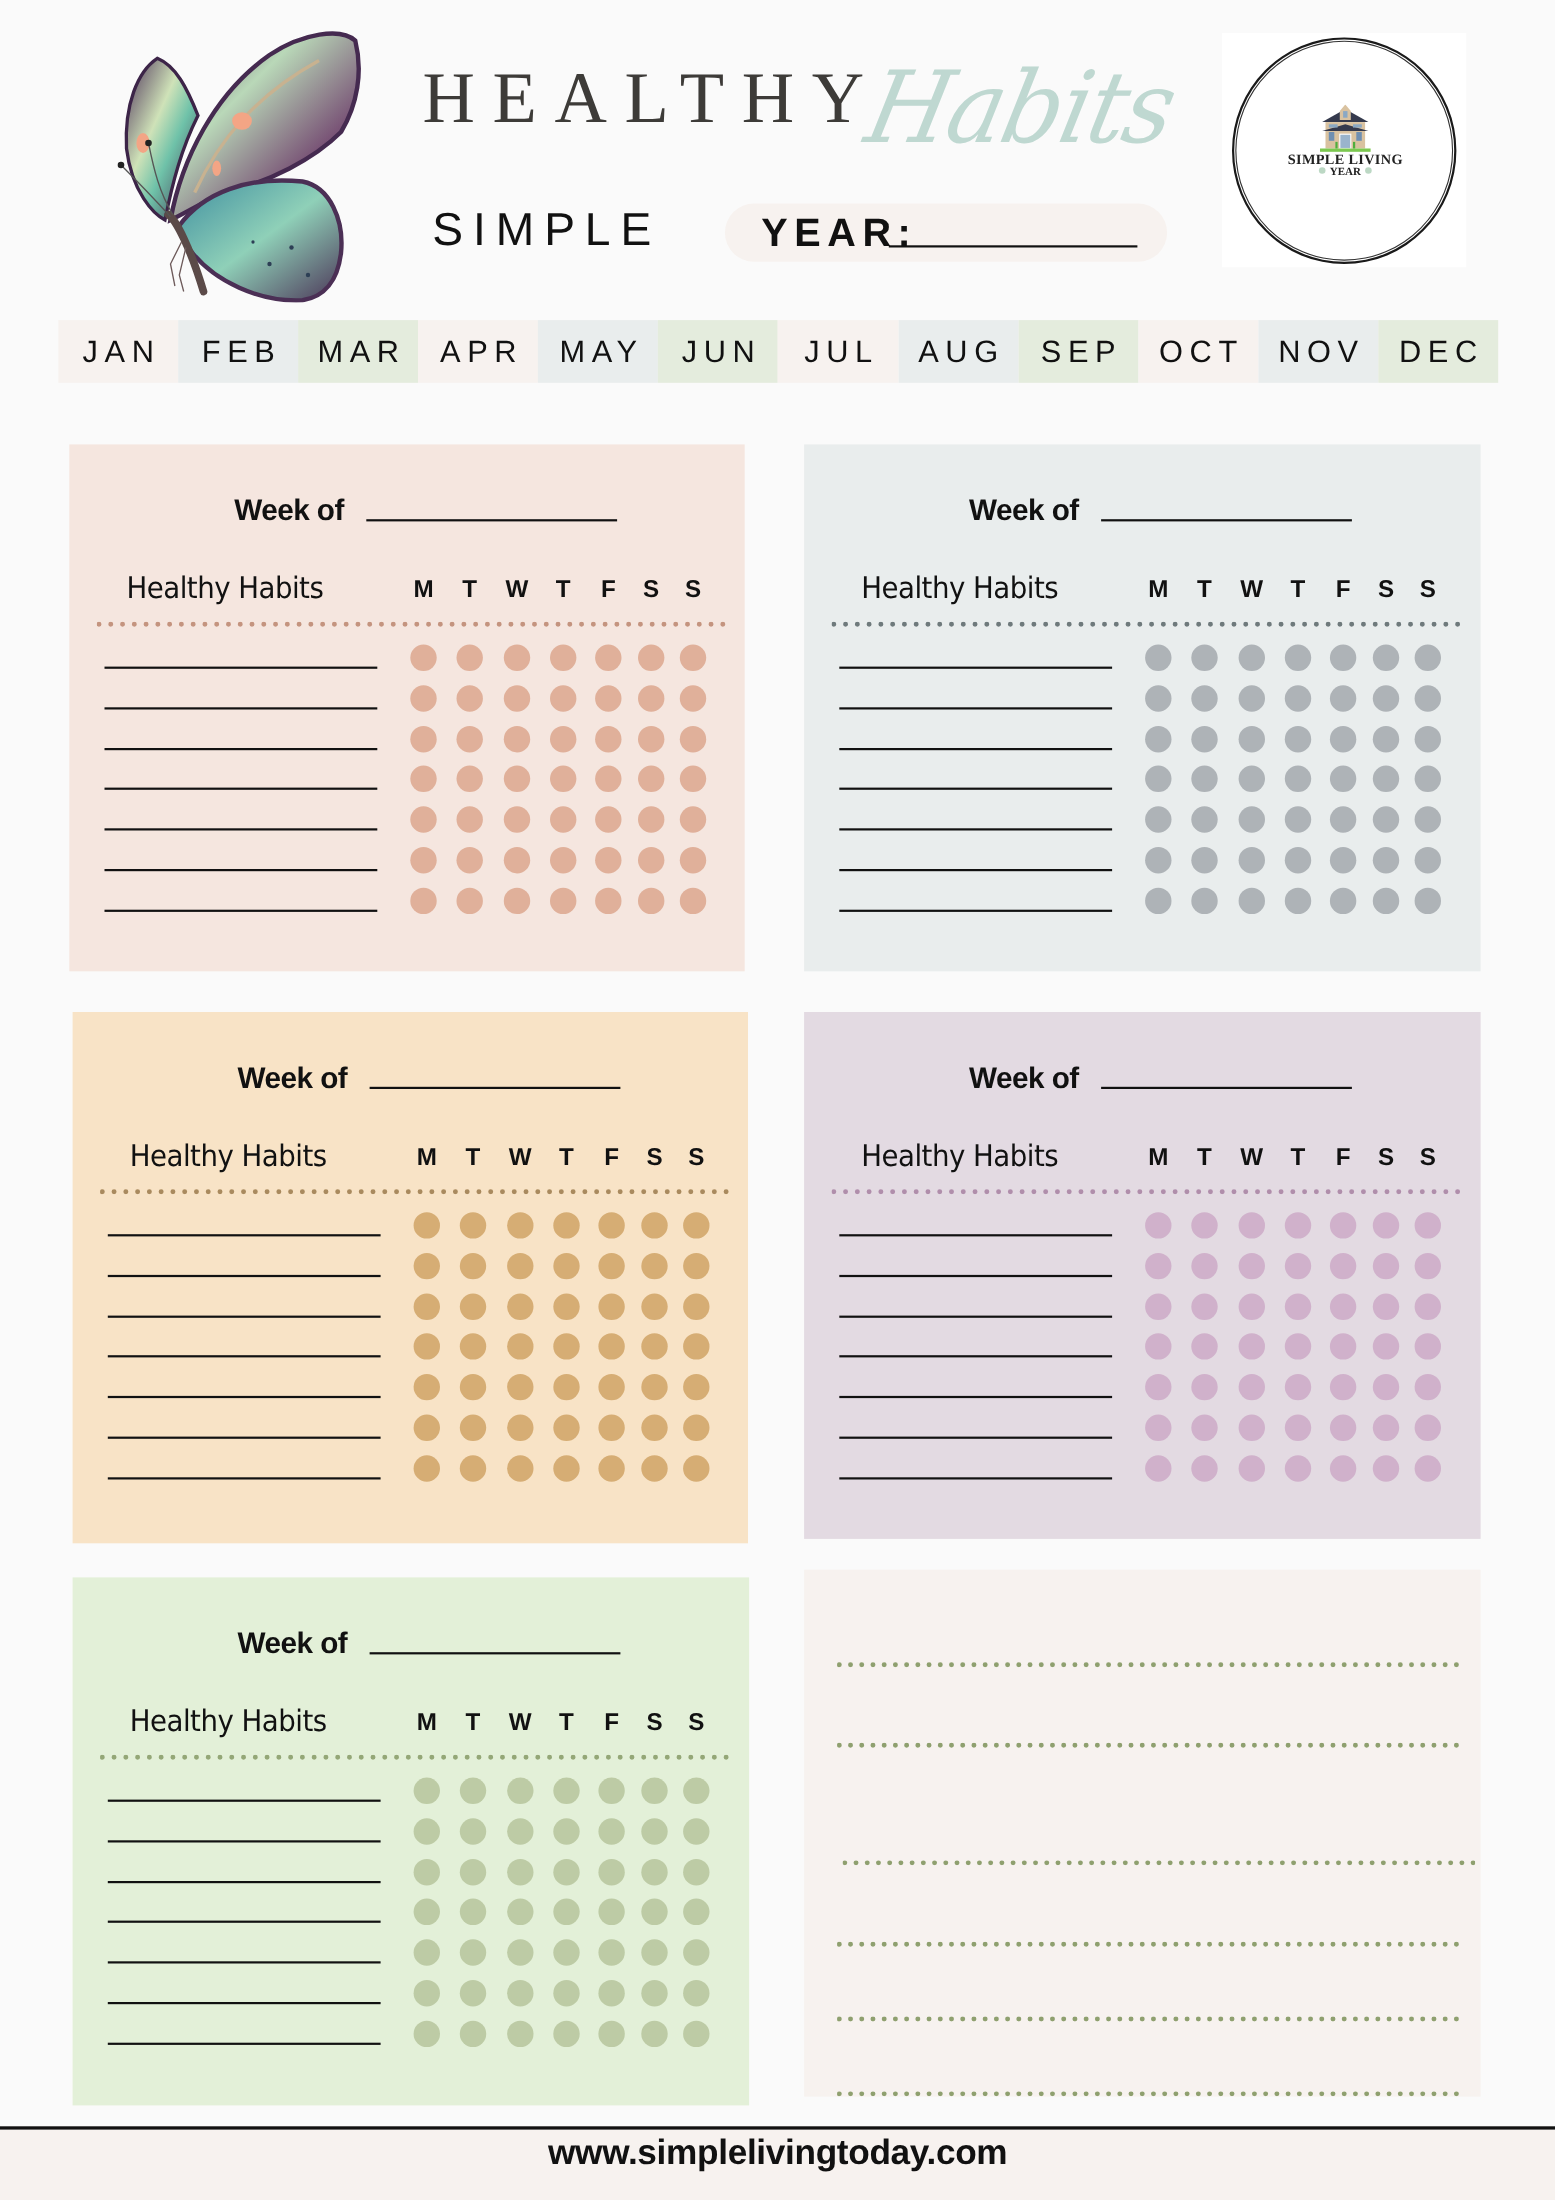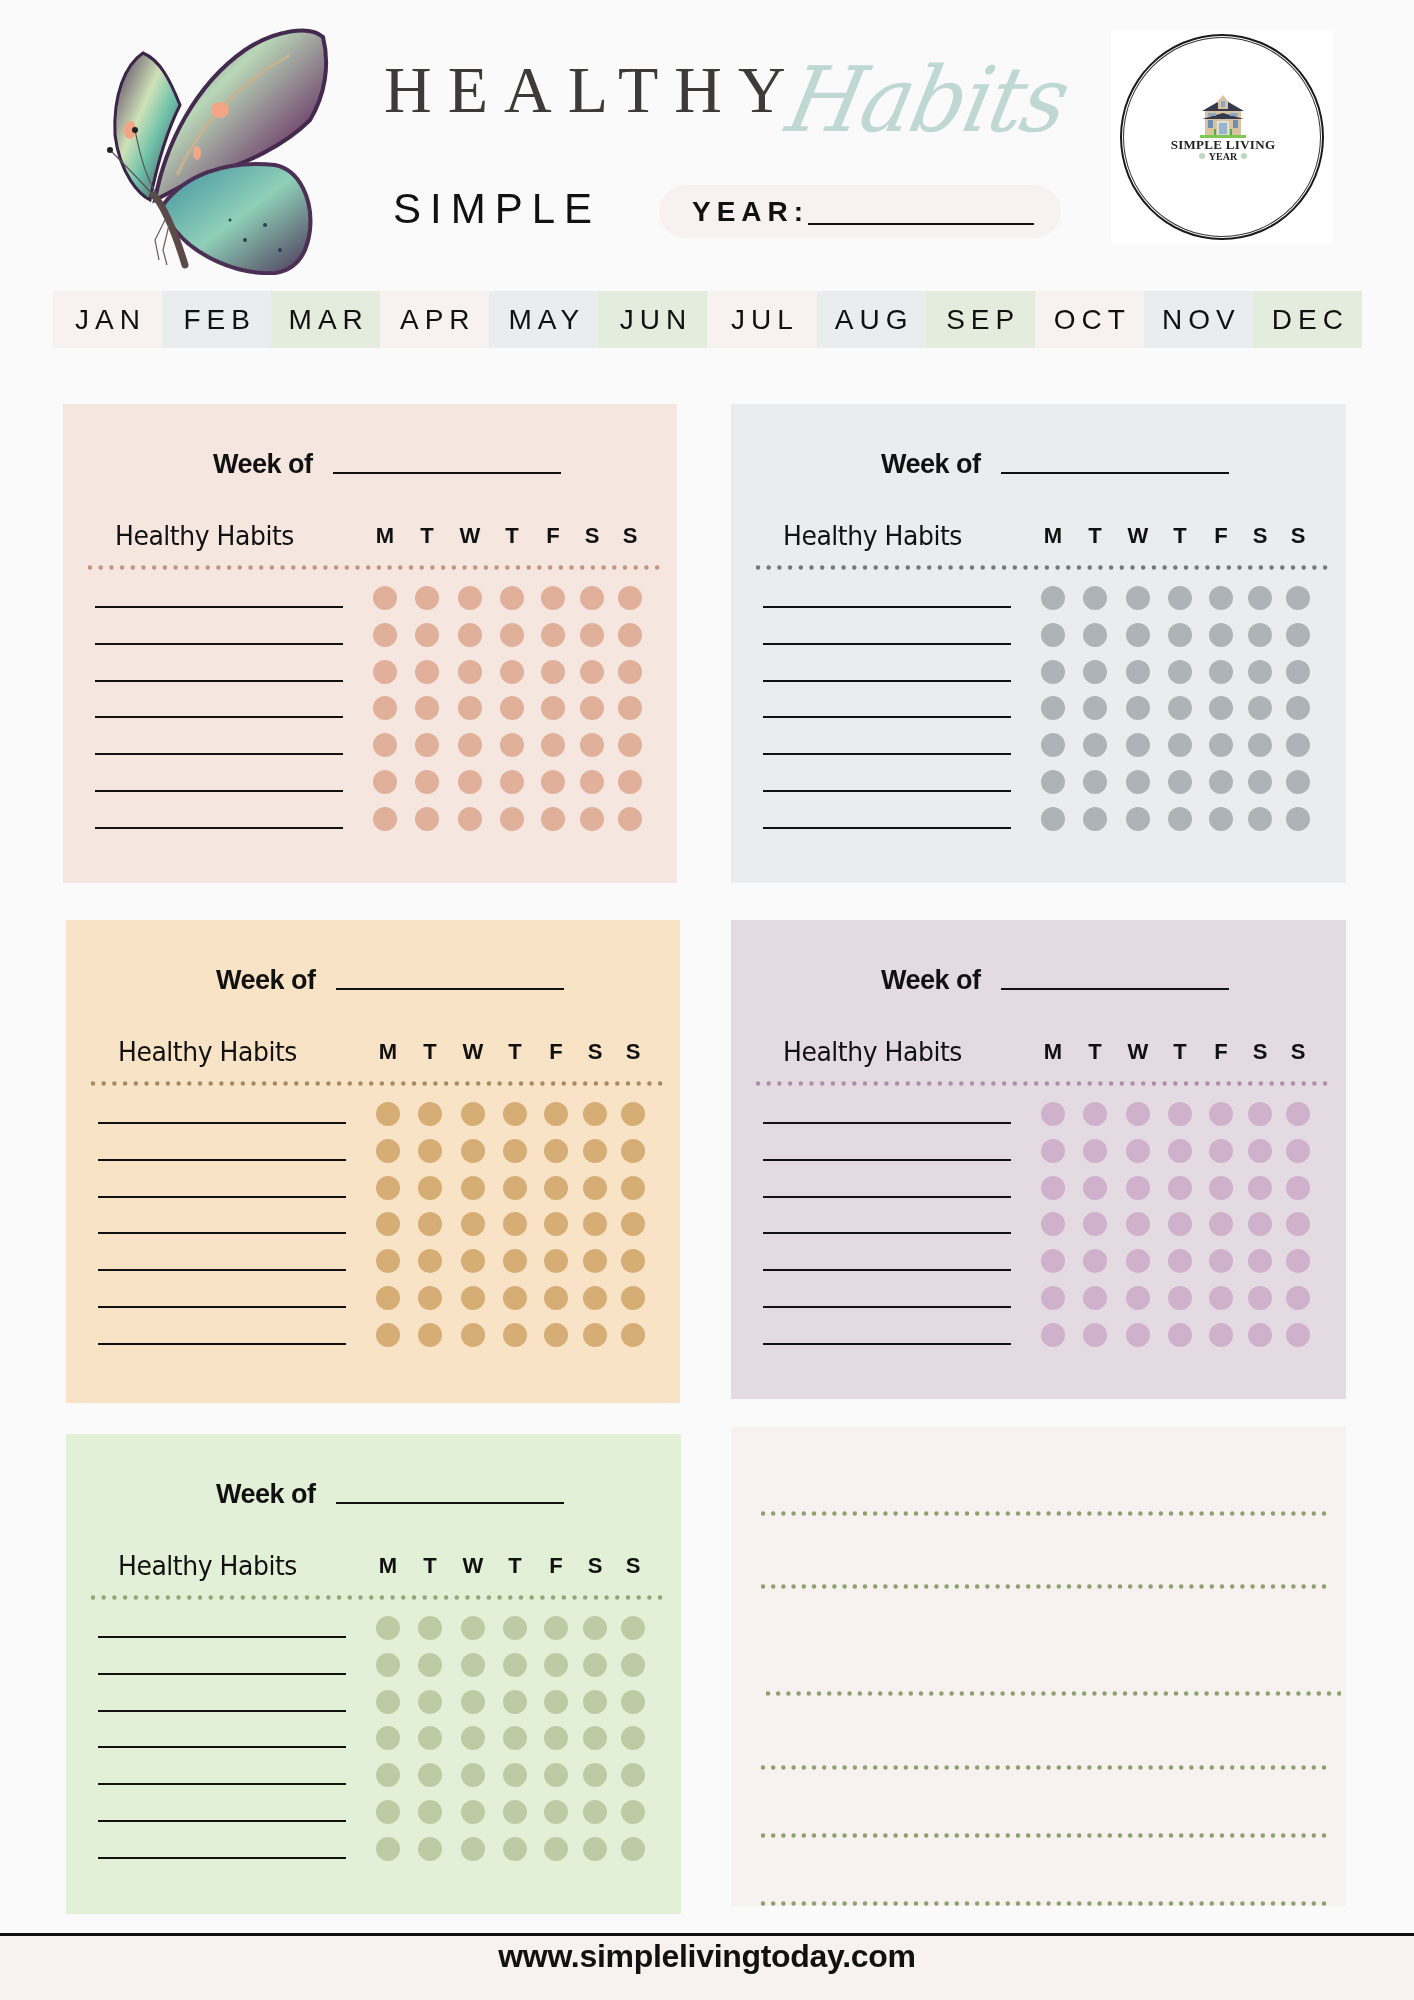--- a/index.html
+++ b/index.html
@@ -19,21 +19,21 @@
     transform: skewX(-12deg) scaleY(1.05); letter-spacing: -2px;
   }
   .title-tracker {
     left: 393px; top: 185px; font-size: 42px; letter-spacing: 9px; color: #111;
     line-height: 48px; white-space: nowrap;
   }
   .year-pill {
     left: 659px; top: 185px; width: 402px; height: 53px; border-radius: 27px; background: #f7f2ef;
   }
   .year-label {
-    left: 692px; top: 196px; font-size: 28px; font-weight: bold; letter-spacing: 6px; line-height: 32px; white-space: nowrap;
+    left: 692px; top: 196px; font-size: 36px; font-weight: bold; letter-spacing: 6px; line-height: 32px; white-space: nowrap;
   }
   .year-line { left: 808px; top: 223px; width: 226px; height: 2px; background: #111; }
 
   .logo-box { left: 1111px; top: 30px; width: 222px; height: 213px; background: #ffffff; }
   .logo-ring { left: 1120px; top: 34px; width: 204px; height: 206px; border-radius: 50%; border: 2px solid #1a1a1a; }
   .logo-ring2 { left: 1123px; top: 37px; width: 198px; height: 200px; border-radius: 50%; border: 1px solid #333; }
   .logo-house { left: 1198px; top: 95px; width: 50px; height: 44px; }
   .logo-name {
     left: 1150px; top: 138px; width: 146px; text-align: center; font-family: "Liberation Serif", "DejaVu Serif", serif;
     font-weight: bold; font-size: 13px; letter-spacing: 0.3px; color: #222; line-height: 14px; white-space: nowrap;

